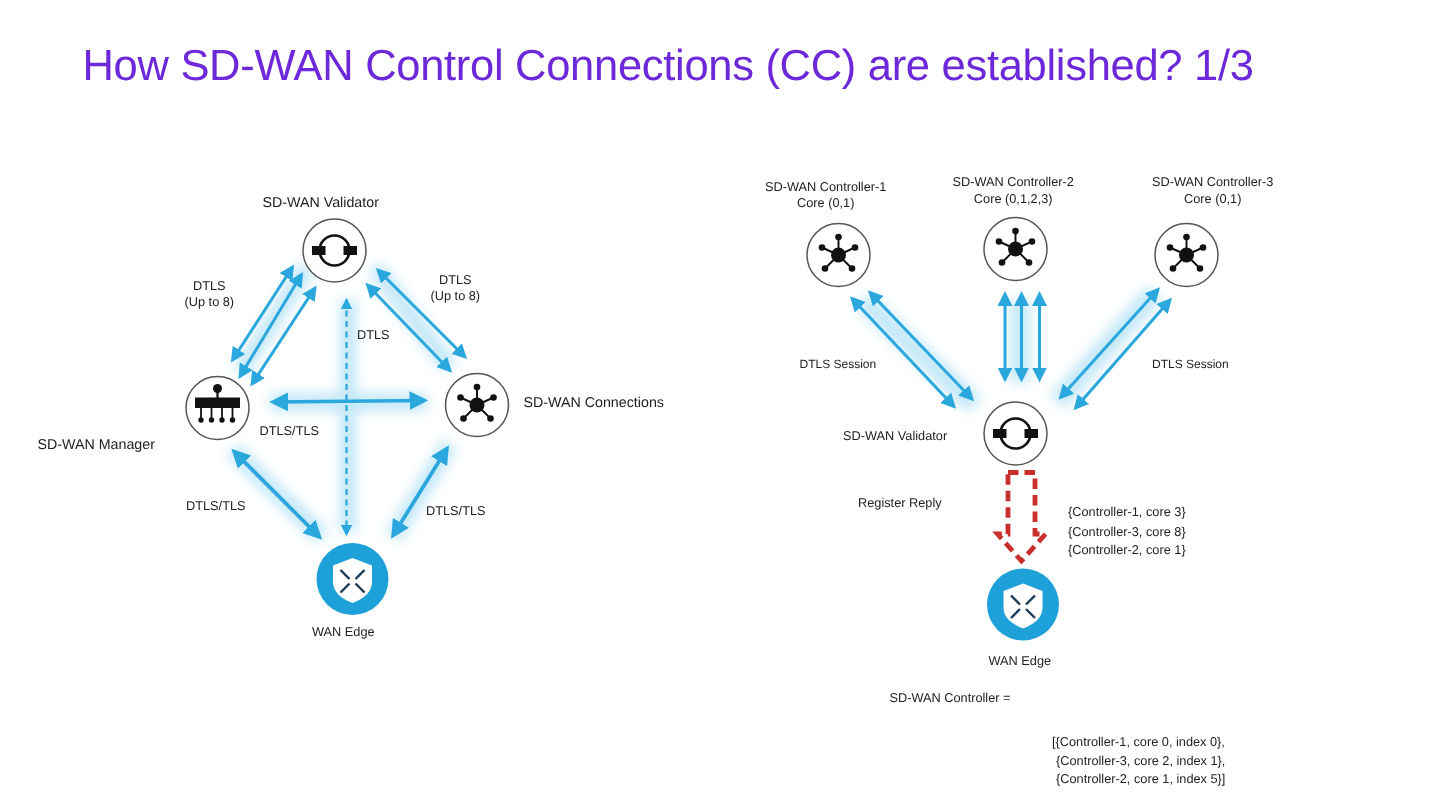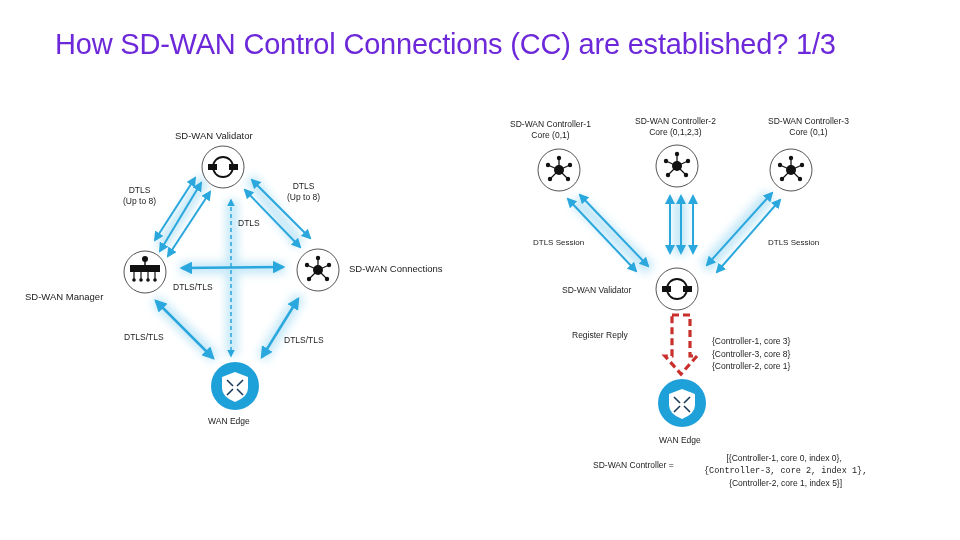--- a/index.html
+++ b/index.html
@@ -230,17 +230,17 @@
 <div class="lbl sm" style="left:562px;top:285px;">SD-WAN  Validator</div>
 <div class="lbl sm" style="left:572px;top:330px;">Register Reply</div>
 <div class="lbl sm" style="left:712px;top:335px;line-height:12.5px;">
   <div>{Controller-1,  core  3}</div>
   <div>{Controller-3,  core  8}</div>
   <div>{Controller-2,  core  1}</div>
 </div>
 <div class="lbl sm" style="left:659px;top:435px;">WAN Edge</div>
 
 <div class="lbl sm" style="left:593px;top:460px;">SD-WAN  Controller = </div>
-<div class="lbl sm" style="left:701px;top:452px;line-height:12.5px;">
+<div class="lbl sm" style="left:701px;top:488px;line-height:12.5px;">
   <div>[{Controller-1,  core  0,  index 0},</div>
-  <div style="padding-left:3px;font-family:Liberation Mono, monospace;">{Controller-3,  core 2,  index 1},</div>
+  <div style="padding-left:3px;">{Controller-3,  core 2,  index 1},</div>
   <div style="padding-left:3px;">{Controller-2,  core  1,  index 5}]</div>
 </div>
 
 </body></html>

